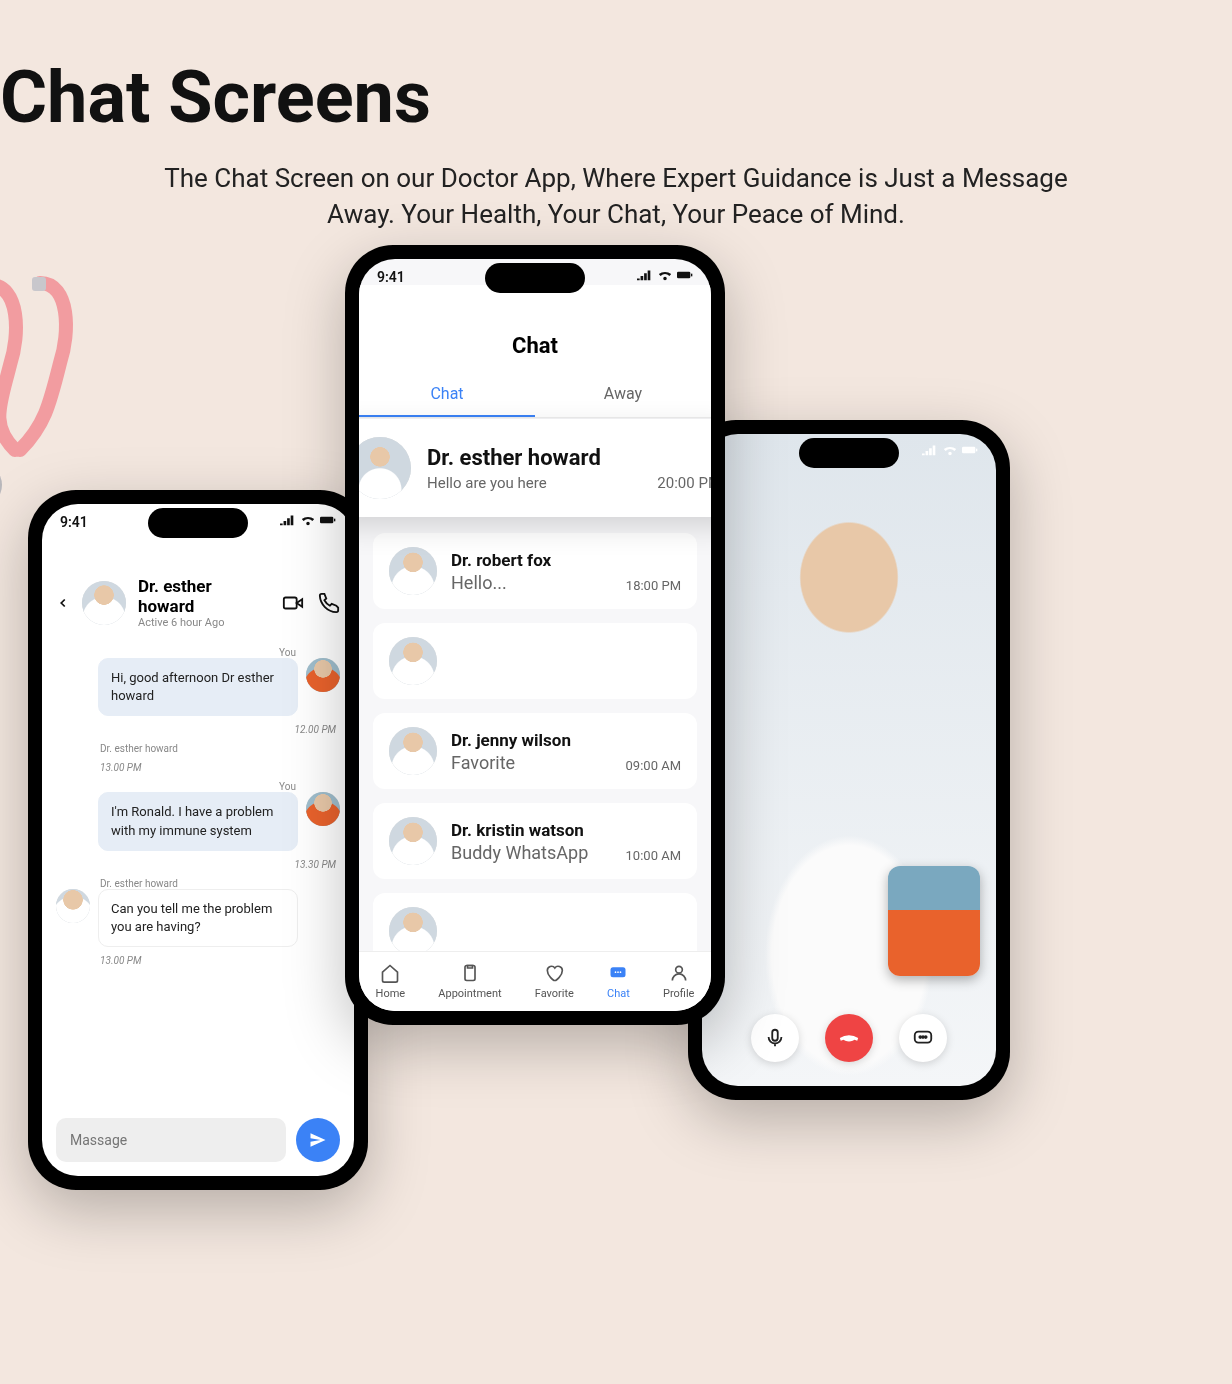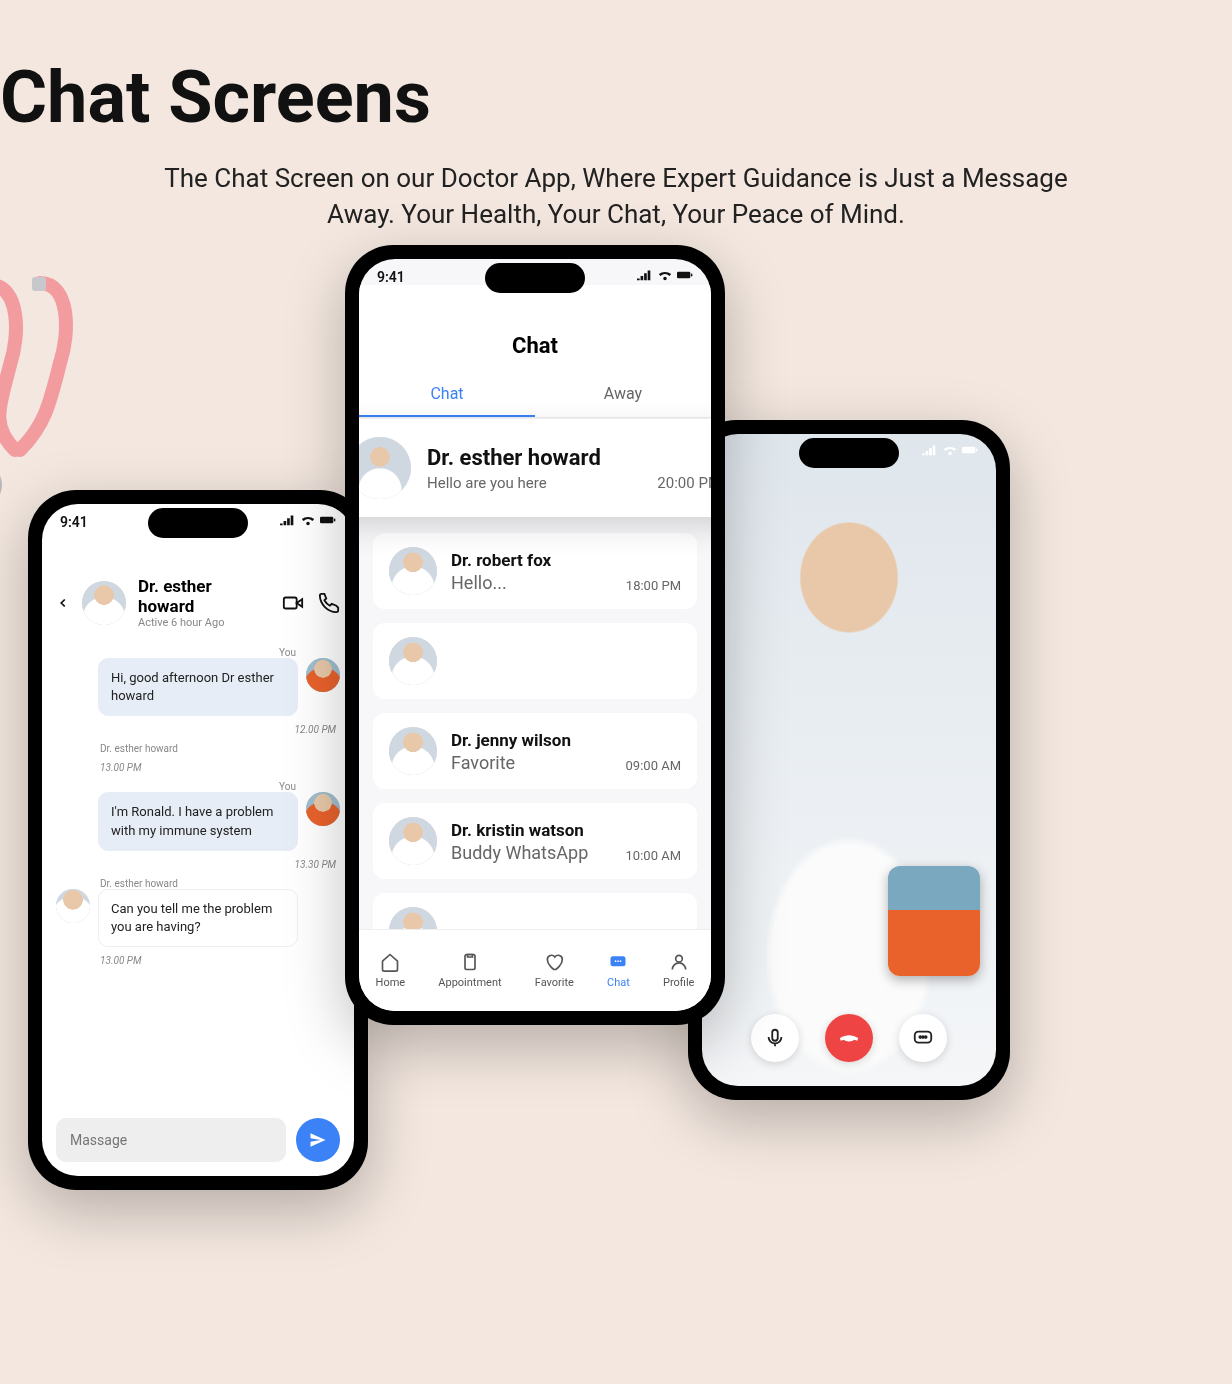--- a/index.html
+++ b/index.html
@@ -63,21 +63,21 @@
   .chat-row {
     background:#fff; border-radius:12px; padding:14px 16px;
     display:flex; gap:14px; align-items:center; cursor:pointer;
   }
   .chat-row .avatar { width:48px; height:48px; }
   .chat-row .chat-name { font-size:17px; }
   .chat-row .chat-snippet { font-size:18px; margin-top:2px; }
   .chat-row .chat-time { font-size:13px; }
 
   .bottom-nav {
-    position:absolute; bottom:0; left:0; right:0; height:82px; background:#fff;
+    position:absolute; bottom:0; left:0; right:0; height:60px; background:#fff;
     display:flex; justify-content:space-around; align-items:center; border-top:1px solid #eee;
   }
   .nav-item { display:flex; flex-direction:column; align-items:center; gap:4px; font-size:11px; color:#555; cursor:pointer; }
   .nav-item.active { color:#3b82f6; }
   .nav-item svg { width:20px; height:20px; }
 
   
   #phone-conv { left: 28px; top: 490px; width: 340px; height: 700px; z-index: 1; }
   .conv-header { display:flex; align-items:center; gap:12px; padding:46px 14px 10px; }
   .back-btn { font-size:22px; color:#111; cursor:pointer; }

